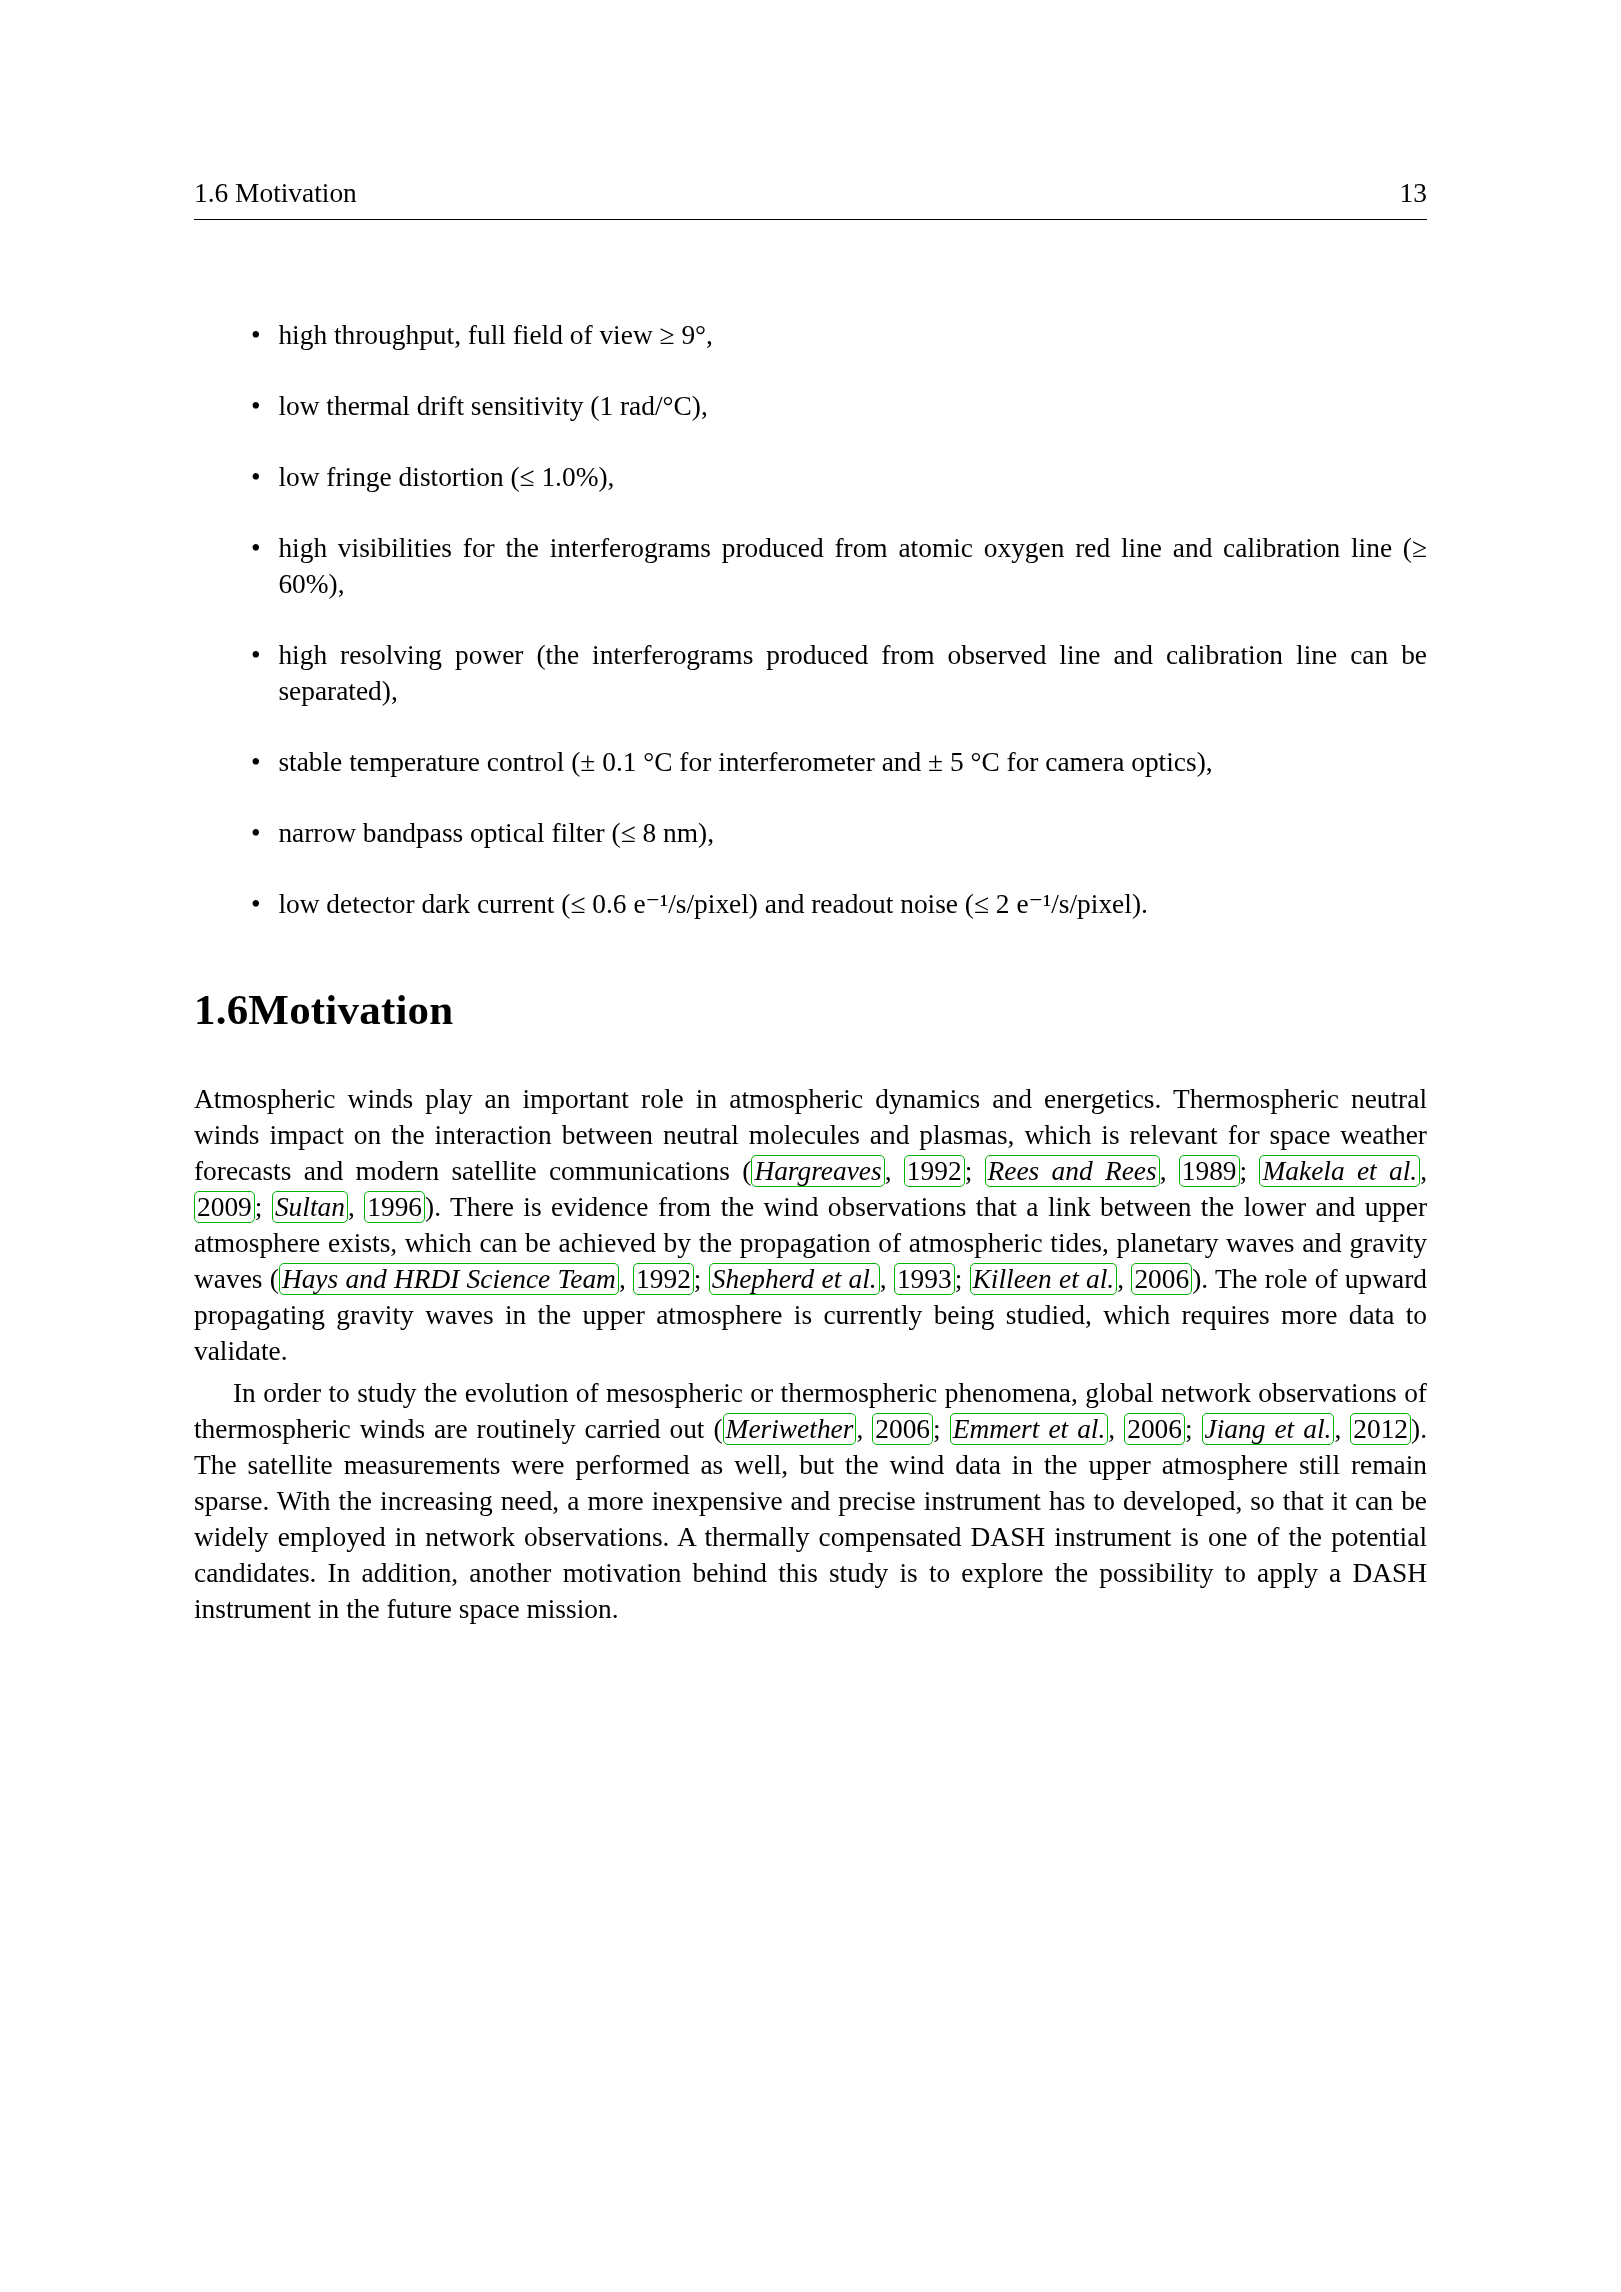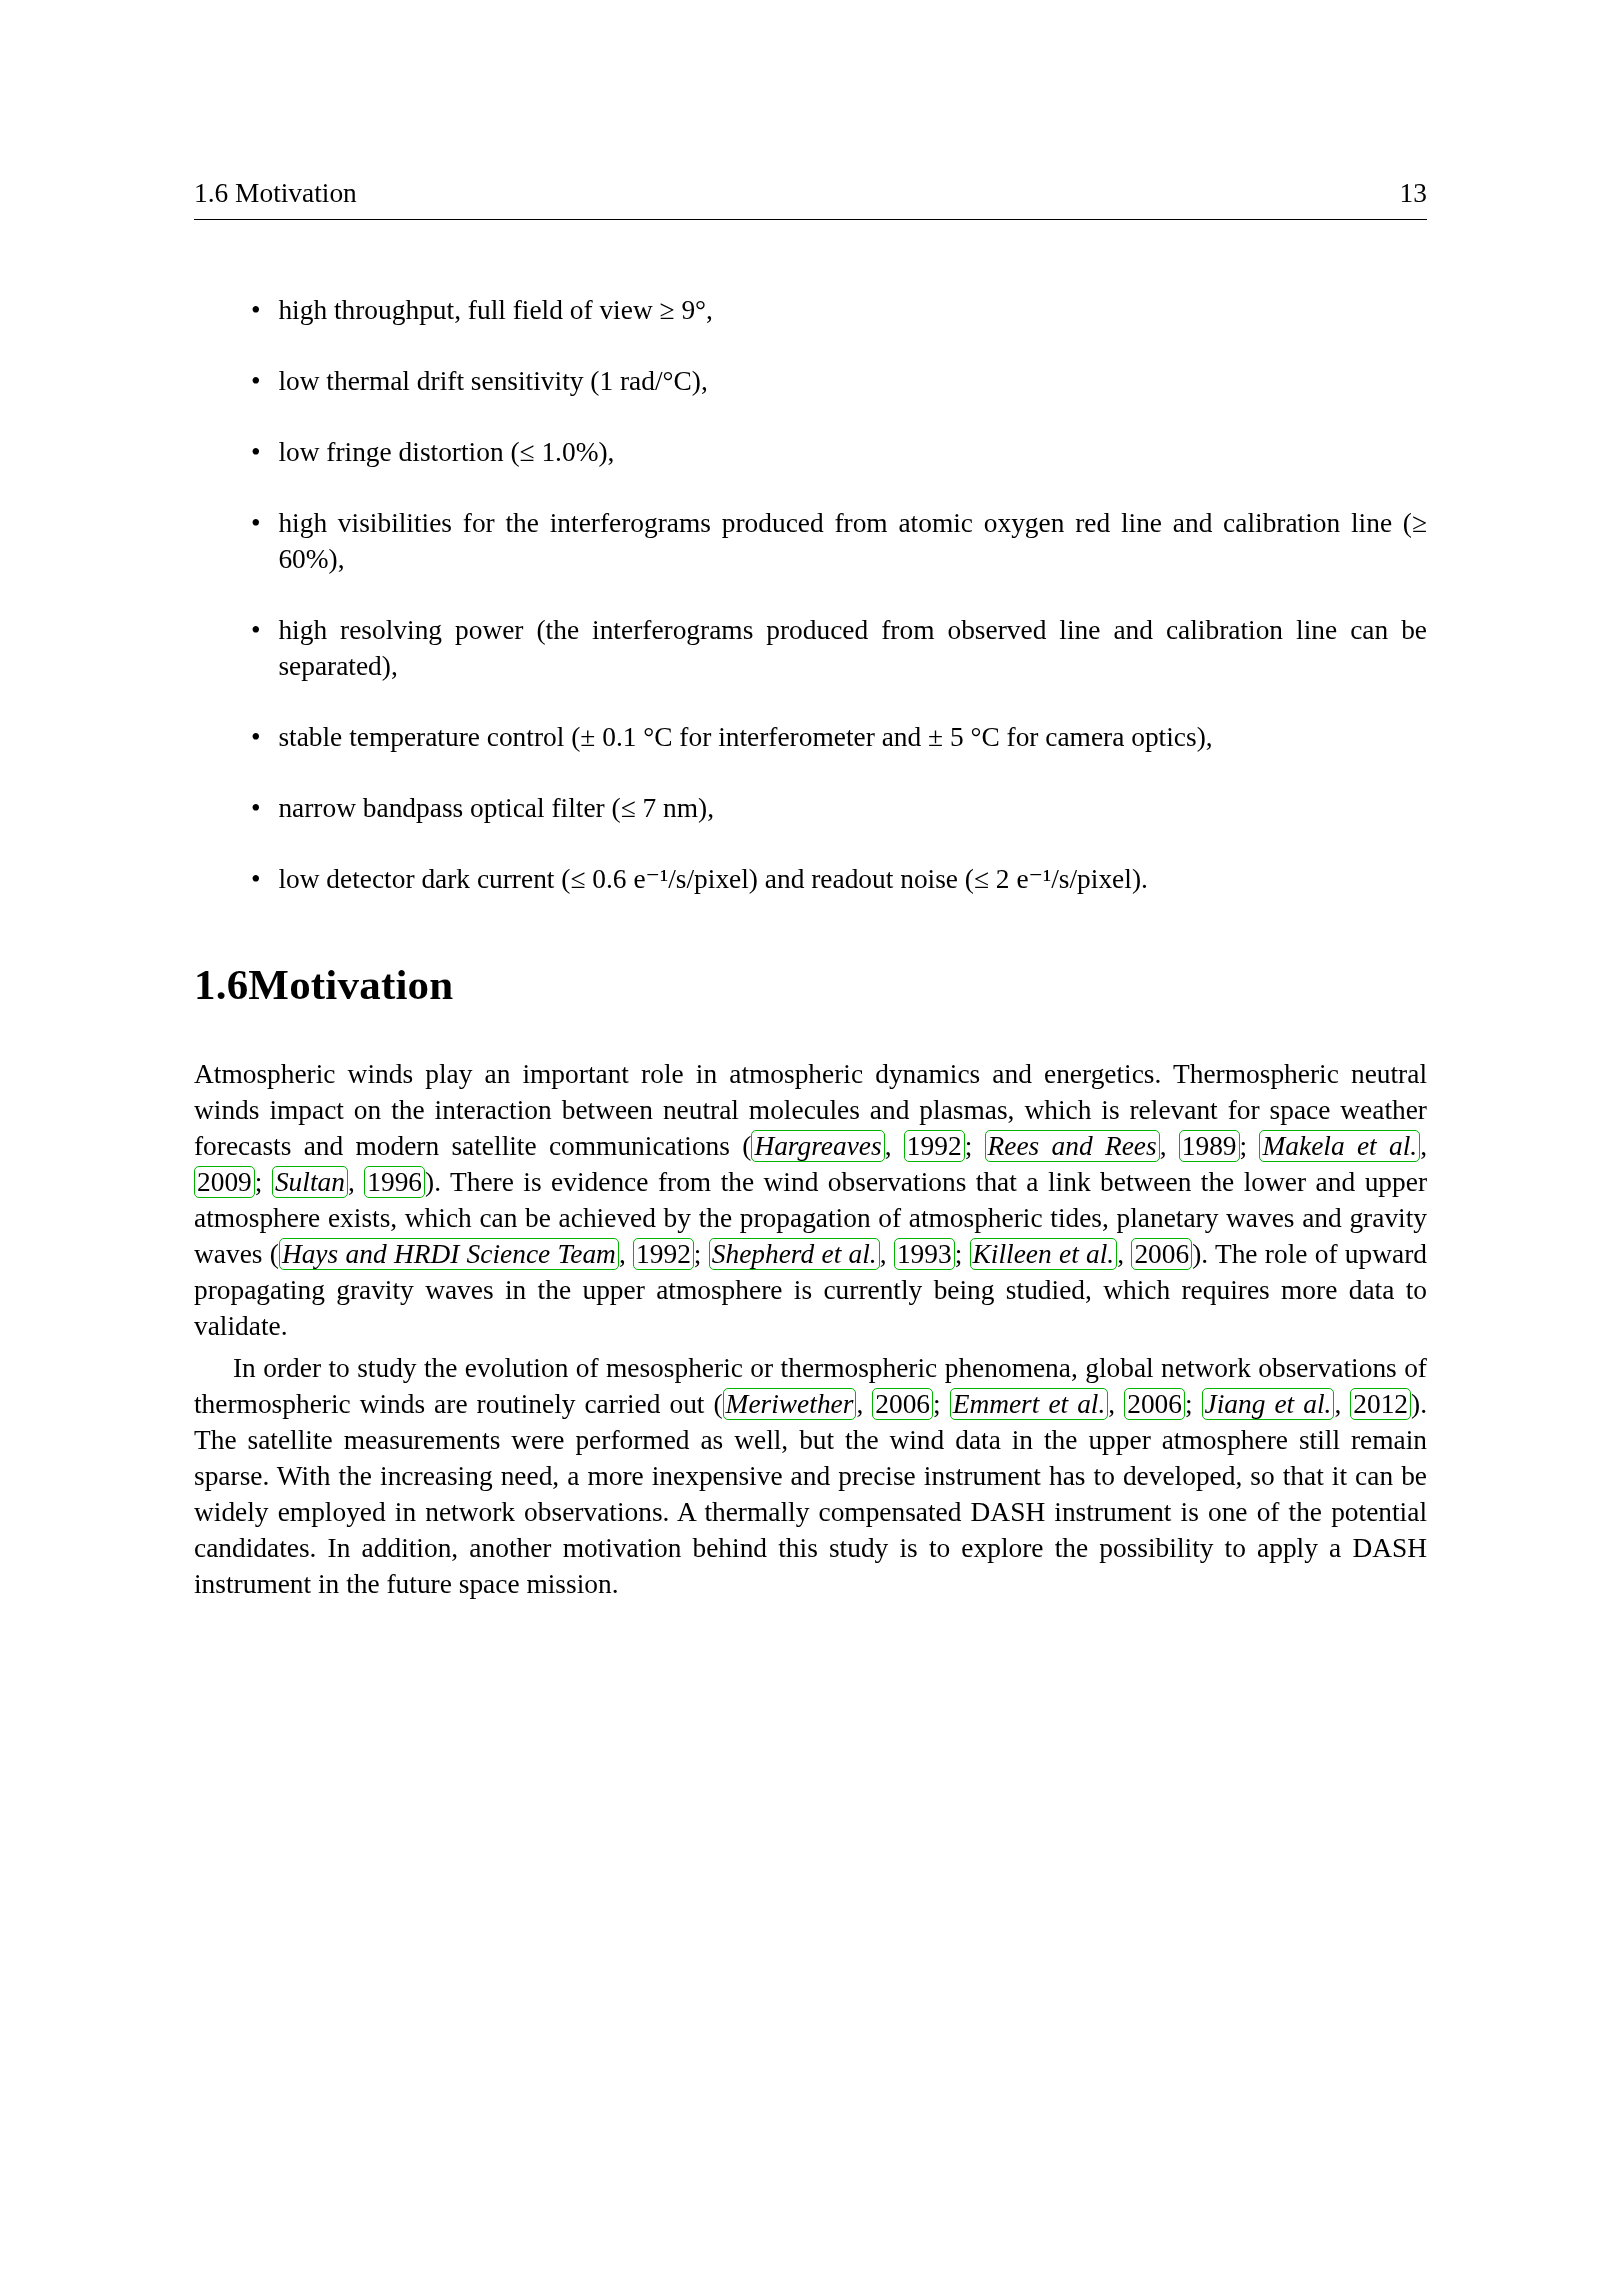--- a/index.html
+++ b/index.html
@@ -18,21 +18,21 @@
   }
   .running-header {
     display: flex;
     justify-content: space-between;
     align-items: baseline;
     font-size: 27.4px;
     padding-bottom: 9.8px;
     border-bottom: 1.5px solid #000000;
   }
   .bullets {
-    margin: 72px 0 0 57px;
+    margin: 97px 0 0 57px;
     padding: 0;
     list-style: none;
     font-size: 27.4px;
     line-height: 36px;
   }
   .bullets li {
     position: relative;
     padding-left: 27.4px;
     margin-bottom: 35px;
     text-align: justify;
@@ -74,21 +74,21 @@
     <span>13</span>
   </header>
 
   <ul class="bullets" id="bullets">
       <li>high throughput, full field of view ≥ 9°,</li>
       <li>low thermal drift sensitivity (1 rad/°C),</li>
       <li>low fringe distortion (≤ 1.0%),</li>
       <li>high visibilities for the interferograms produced from atomic oxygen red line and calibration line (≥ 60%),</li>
       <li>high resolving power (the interferograms produced from observed line and calibration line can be separated),</li>
       <li>stable temperature control (± 0.1 °C for interferometer and ± 5 °C for camera optics),</li>
-      <li>narrow bandpass optical filter (≤ 7 nm),</li>
+      <li>narrow bandpass optical filter (≤ 8 nm),</li>
       <li>low detector dark current (≤ 0.6 e⁻¹/s/pixel) and readout noise (≤ 2 e⁻¹/s/pixel).</li>
     </ul>
 
   <h1 class="section-heading">
     <span>1.6</span>
     <span>Motivation</span>
   </h1>
 
   <div class="body-text" id="paragraphs">
       <p><span>Atmospheric winds play an important role in atmospheric dynamics and energetics. Thermospheric neutral winds impact on the interaction between neutral molecules and plasmas, which is relevant for space weather forecasts and modern satellite communications (</span><span class="cite italic">Hargreaves</span><span>, </span><span class="cite">1992</span><span>; </span><span class="cite italic">Rees and Rees</span><span>, </span><span class="cite">1989</span><span>; </span><span class="cite italic">Makela et al.</span><span>, </span><span class="cite">2009</span><span>; </span><span class="cite italic">Sultan</span><span>, </span><span class="cite">1996</span><span>). There is evidence from the wind observations that a link between the lower and upper atmosphere exists, which can be achieved by the propagation of atmospheric tides, planetary waves and gravity waves (</span><span class="cite italic">Hays and HRDI Science Team</span><span>, </span><span class="cite">1992</span><span>; </span><span class="cite italic">Shepherd et al.</span><span>, </span><span class="cite">1993</span><span>; </span><span class="cite italic">Killeen et al.</span><span>, </span><span class="cite">2006</span><span>). The role of upward propagating gravity waves in the upper atmosphere is currently being studied, which requires more data to validate.</span></p>

